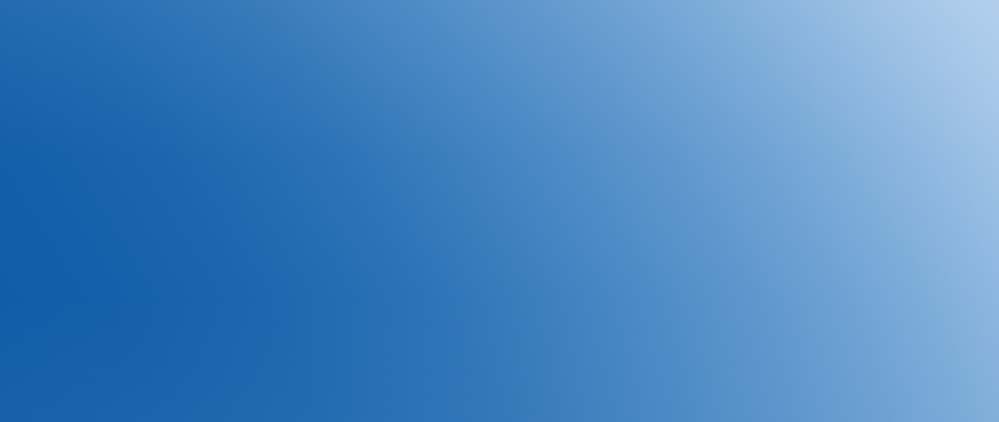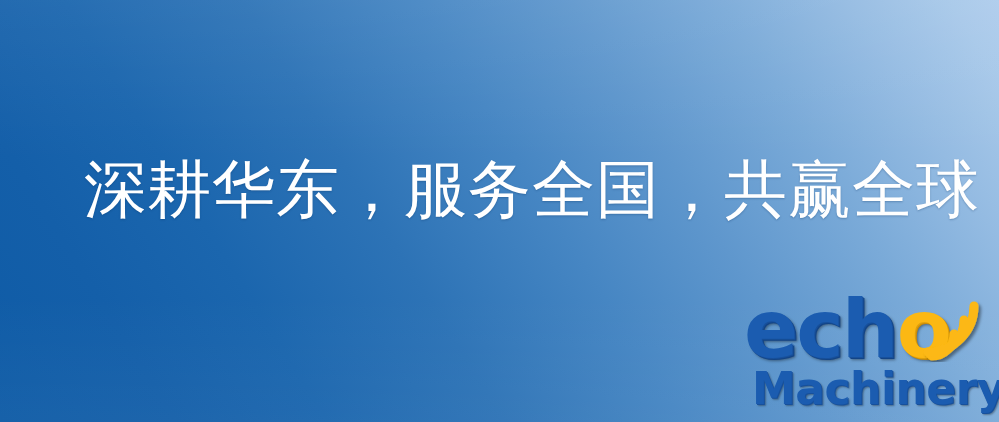--- a/index.html
+++ b/index.html
@@ -129,41 +129,16 @@
       2px 2px 2px rgba(0,0,0,0.35);
   }
 </style>
 </head>
 <body>
 
 <div class="banner">
 
   <div class="banner-sheen"></div>
 
-  <div class="headline">深耕华东，服务全国，共赢全球</div>
 
 
-  <div class="logo">
-
-    <div class="logo-wordmark">
-      <span class="logo-echo-blue">ech</span><span class="logo-echo-gold">o</span>
-    </div>
-
-    <svg class="logo-arcs" viewBox="0 0 76 72">
-      <defs>
-        <filter id="arcShadow" x="-40%" y="-40%" width="200%" height="200%">
-          <feDropShadow dx="2.5" dy="2.5" stdDeviation="1.6" flood-color="#000000" flood-opacity="0.42"></feDropShadow>
-        </filter>
-      </defs>
-      <g fill="none" stroke="#fcb813" stroke-linecap="round" filter="url(#arcShadow)">
-        <path d="M 10 66 A 22 22 0 0 1 32 44" stroke-width="9" transform="rotate(180 21 55)"></path>
-        <path d="M 8 64 A 34 34 0 0 1 42 30" stroke-width="9" transform="rotate(180 25 47)"></path>
-        <path d="M 6 62 A 46 46 0 0 1 52 16" stroke-width="9" transform="rotate(180 29 39)"></path>
-      </g>
-    </svg>
-
-    <div class="logo-machinery">
-      <span>Machinery</span>
-    </div>
-
-  </div>
 
 </div>
 
 </body></html>

